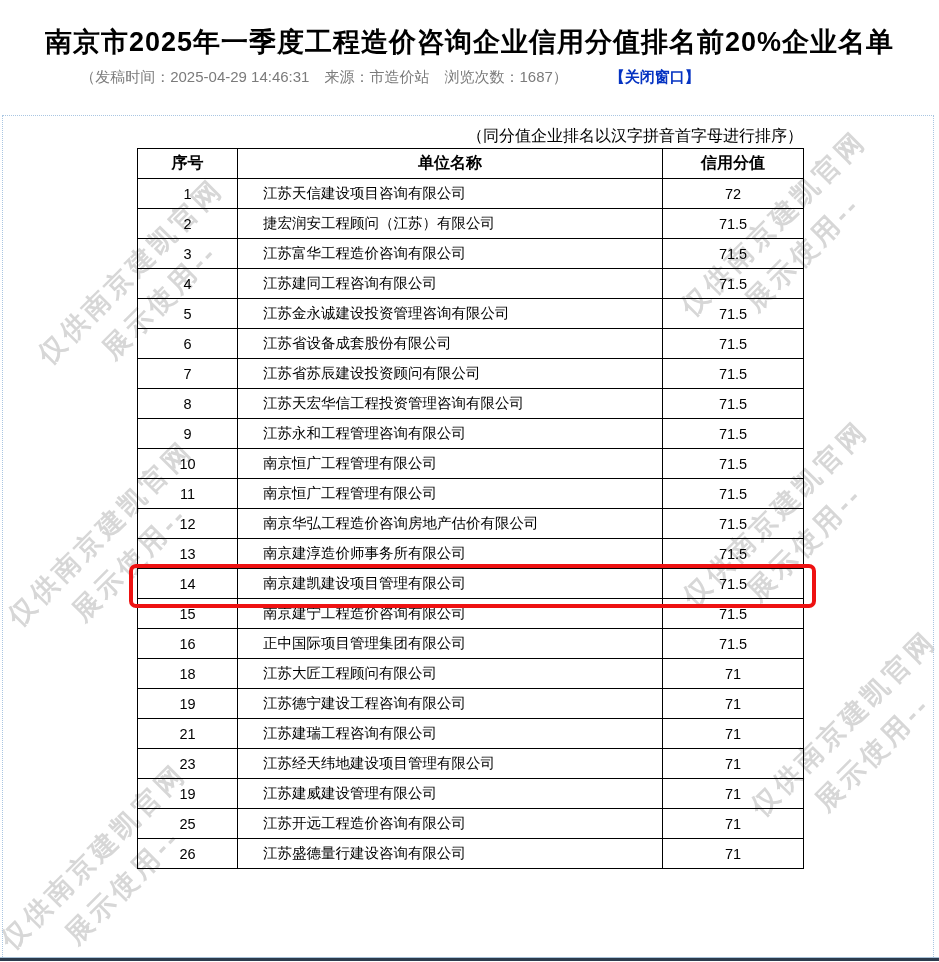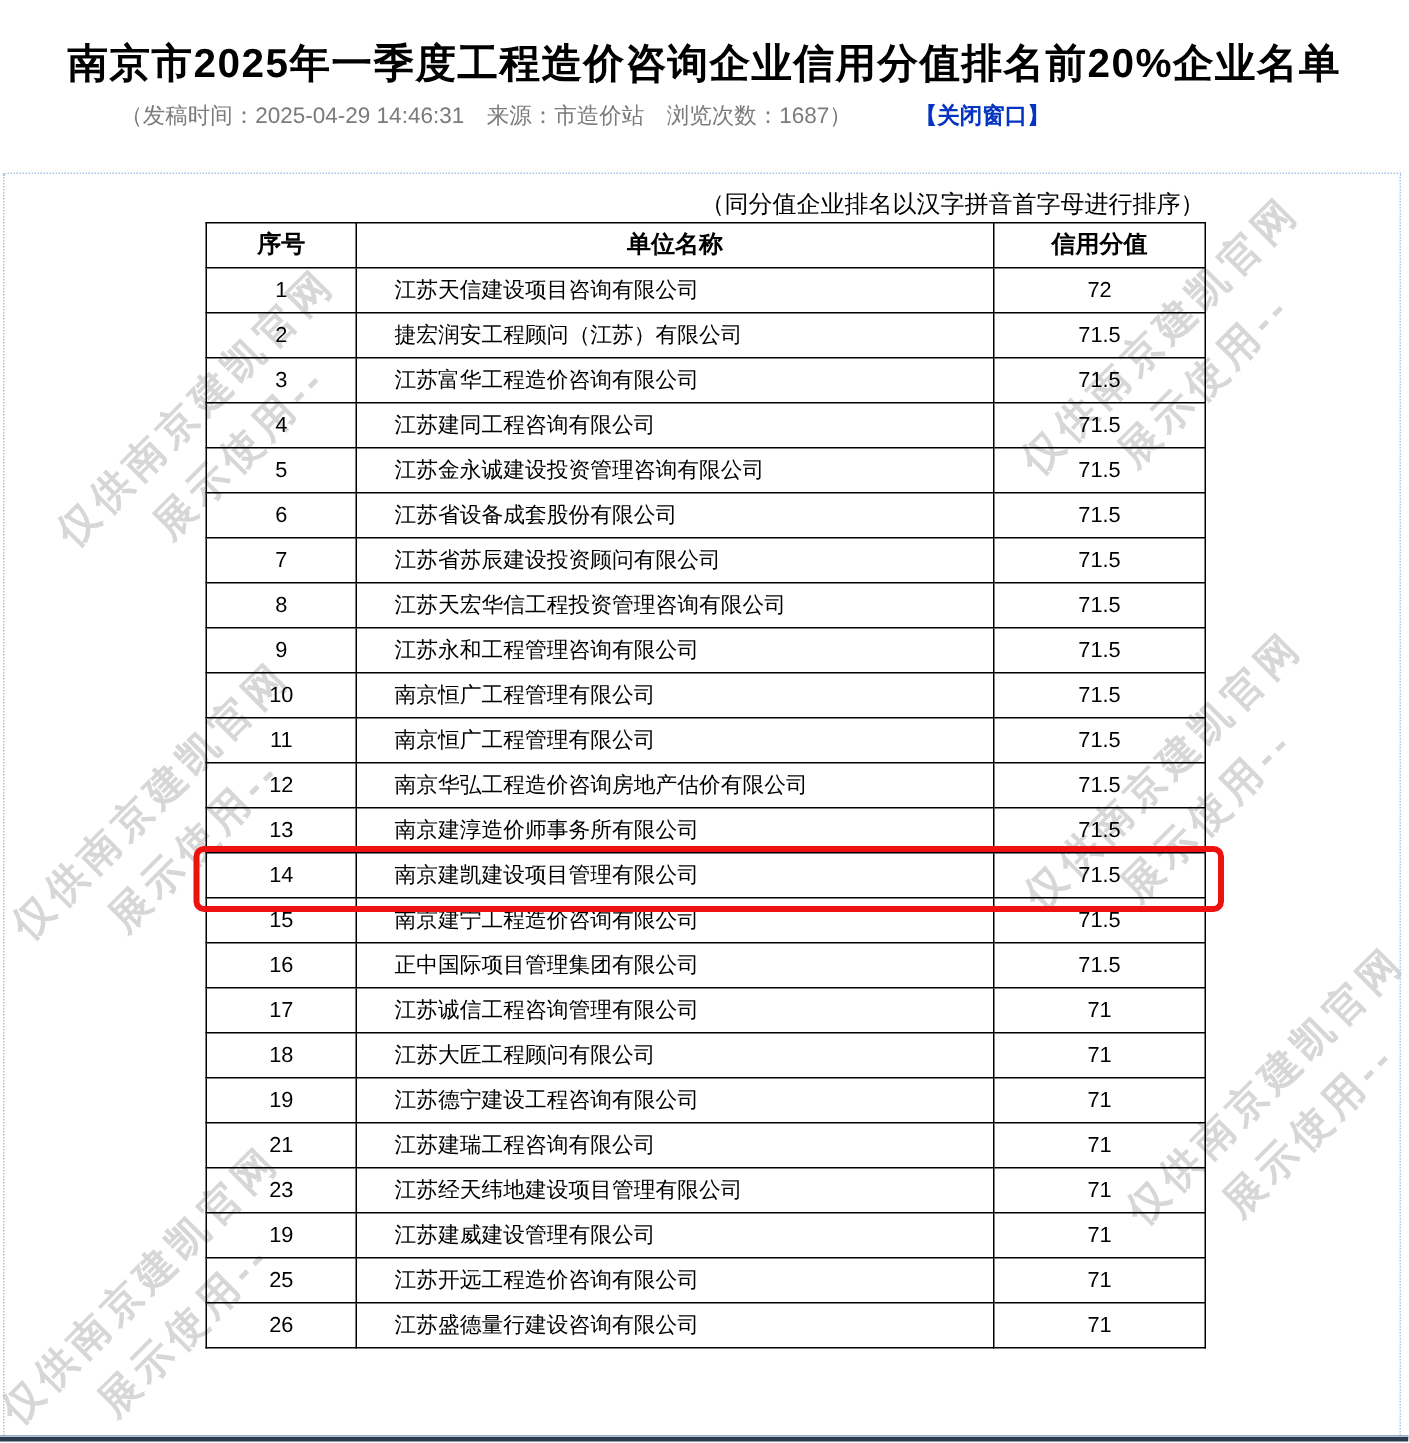--- a/index.html
+++ b/index.html
@@ -181,25 +181,20 @@
       <td class="col-name">南京建宁工程造价咨询有限公司</td>
       <td class="col-score">71.5</td>
     </tr>
 
     <tr>
       <td class="col-rank">16</td>
       <td class="col-name">正中国际项目管理集团有限公司</td>
       <td class="col-score">71.5</td>
     </tr>
 
-    <tr>
-      <td class="col-rank">17</td>
-      <td class="col-name">江苏诚信工程咨询管理有限公司</td>
-      <td class="col-score">71</td>
-    </tr>
 
     <tr>
       <td class="col-rank">18</td>
       <td class="col-name">江苏大匠工程顾问有限公司</td>
       <td class="col-score">71</td>
     </tr>
 
     <tr>
       <td class="col-rank">19</td>
       <td class="col-name">江苏德宁建设工程咨询有限公司</td>

